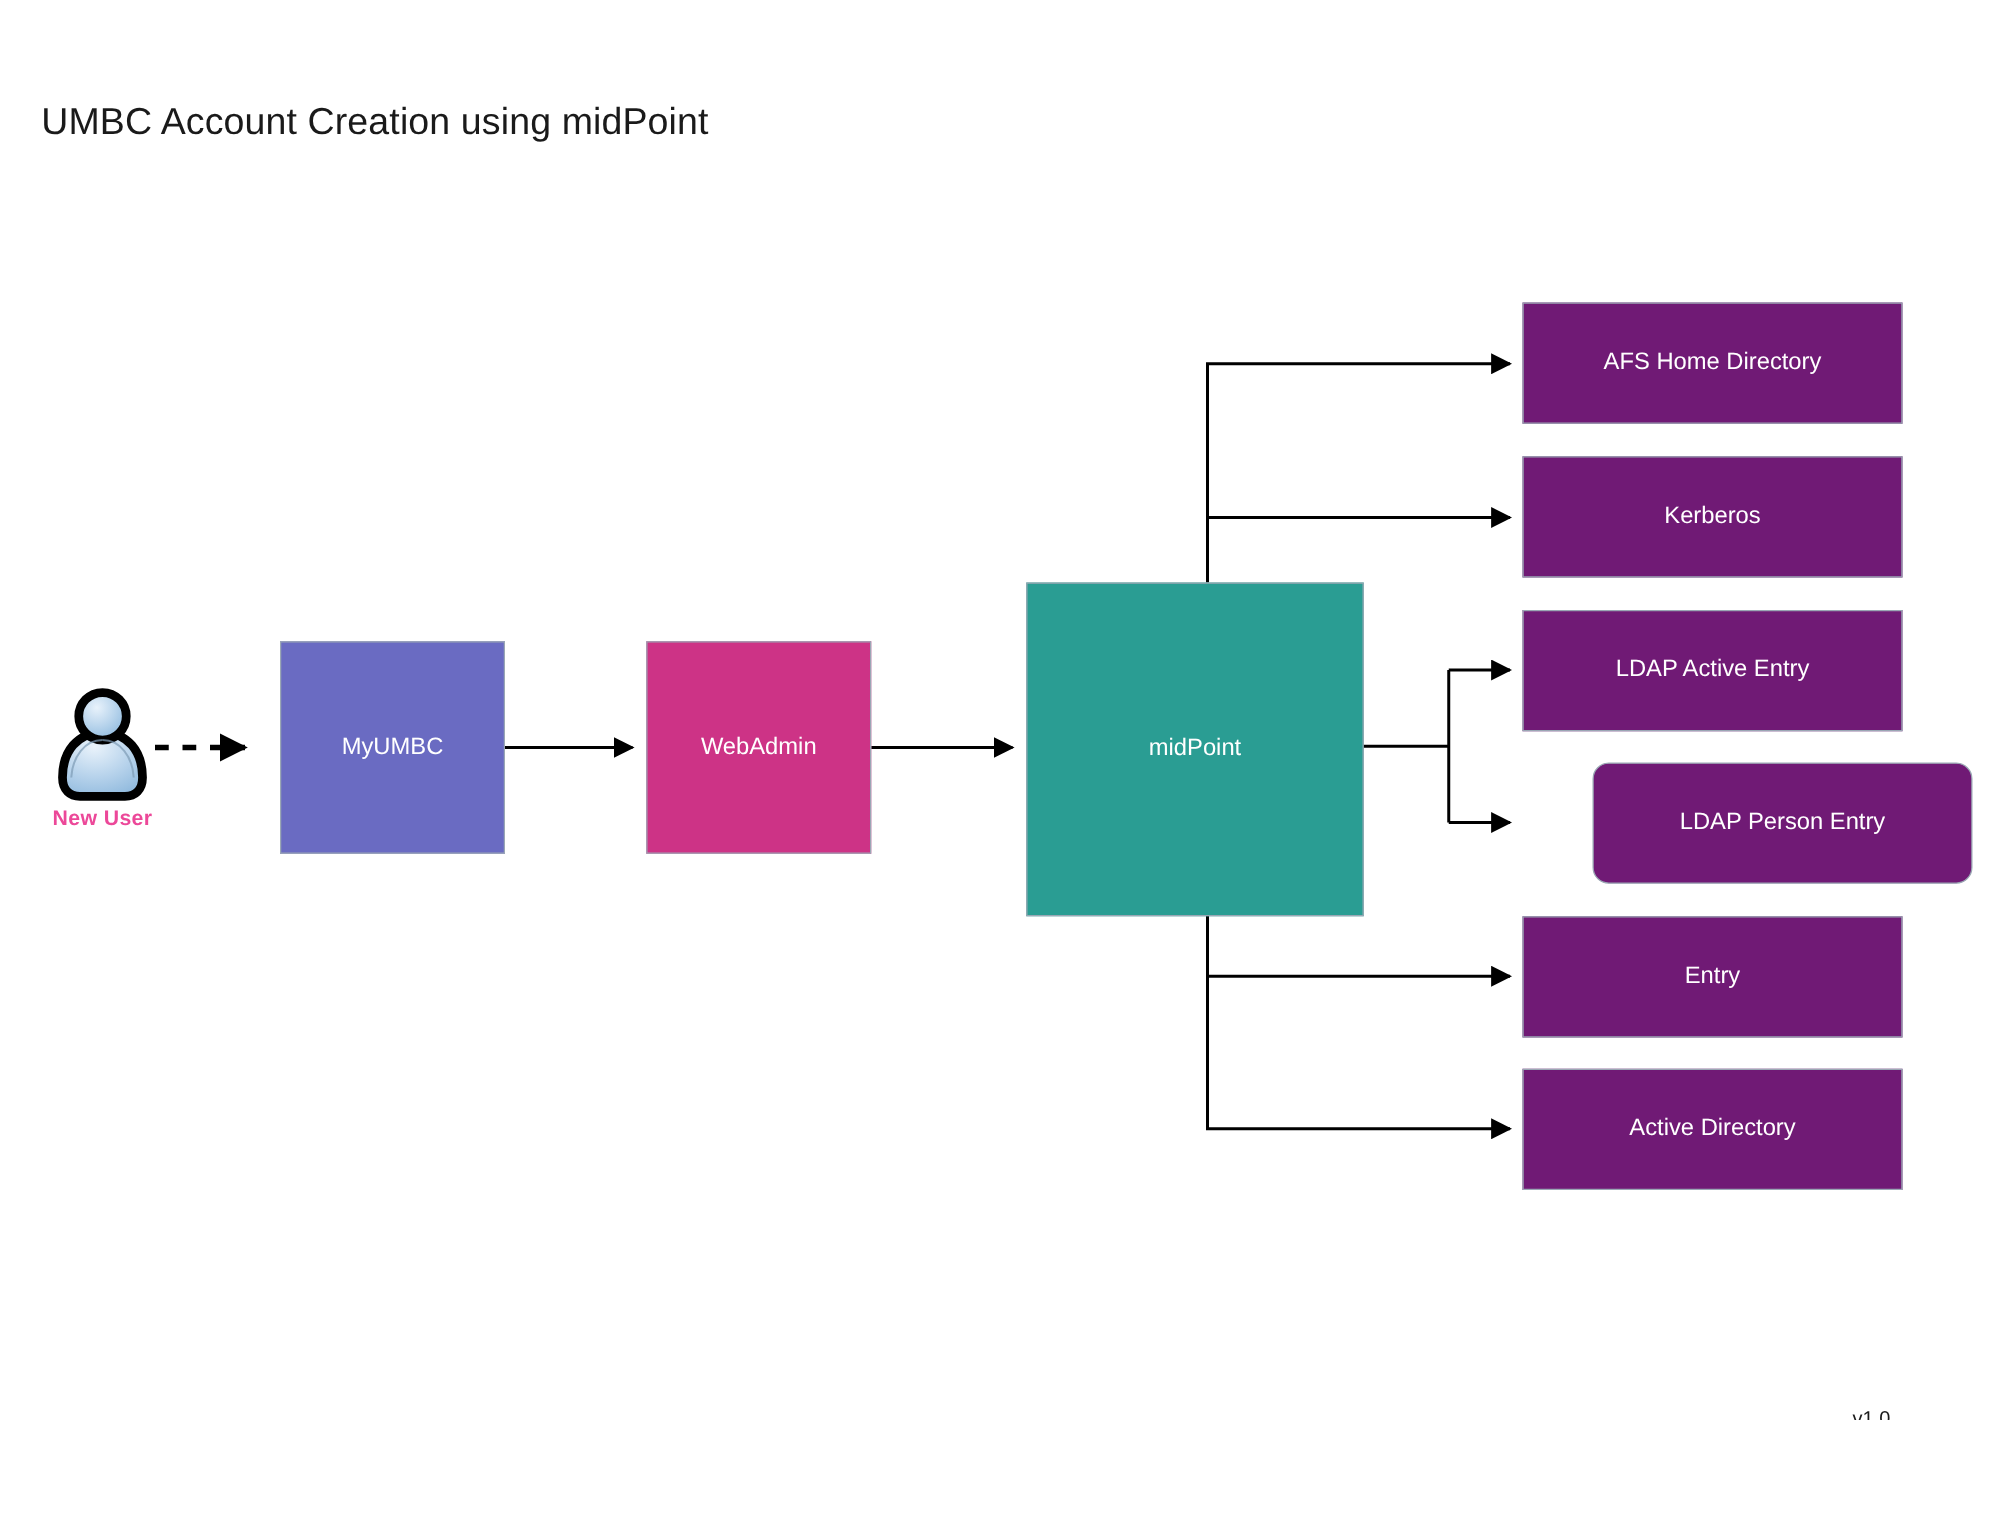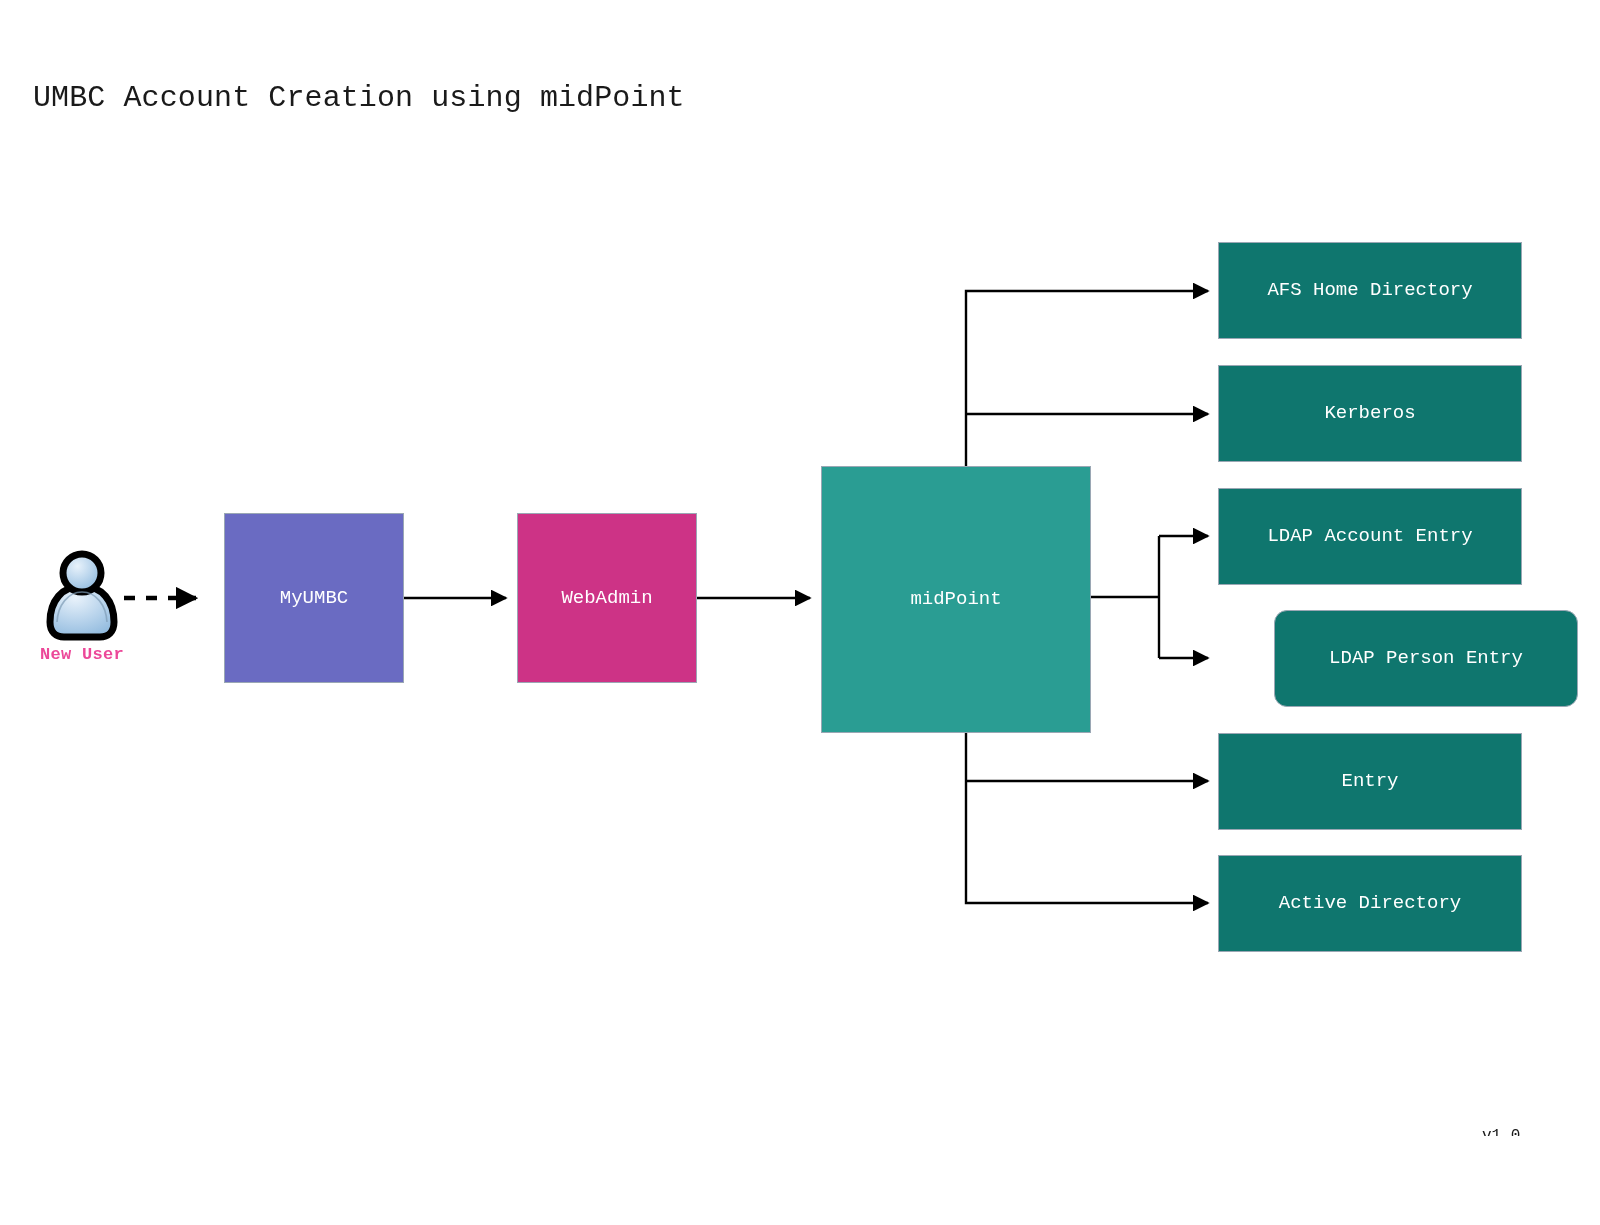--- a/index.html
+++ b/index.html
@@ -10,21 +10,20 @@
   body {
     font-family: "Liberation Sans", sans-serif;
     -webkit-font-smoothing: antialiased;
   }
   #canvas {
     position: relative;
     width: 1600px;
     height: 1136px;
     background: #ffffff;
     overflow: hidden;
-    font-family: Liberation Mono, monospace;
   }
 
   
   #diagram-title {
     position: absolute;
     left: 33px;
     top: 81px;
     font-size: 30px;
     color: #1a1a1a;
     letter-spacing: 0.1px;
@@ -53,21 +52,21 @@
     font-size: 19px;
     text-align: center;
     line-height: 1.2;
     user-select: none;
   }
   .node-label { pointer-events: none; }
 
   .node.purple { background: #6a6bc2; }
   .node.pink   { background: #cd3386; align-items: center; }
   .node.teal   { background: #2a9d93; }
-  .node.green  { background: #0f766e; }
+  .node.green  { background: #701a75; }
 
   
   #actor-new-user {
     position: absolute;
     left: 42px;
     top: 548px;
     width: 80px;
     height: 95px;
   }
   #actor-caption {
@@ -215,21 +214,21 @@
 
   <div class="node green" style="left:1218px; top:242px; width:304px; height:97px;">
     <span class="node-label">AFS Home Directory</span>
   </div>
 
   <div class="node green" style="left:1218px; top:365px; width:304px; height:97px;">
     <span class="node-label">Kerberos</span>
   </div>
 
   <div class="node green" style="left:1218px; top:488px; width:304px; height:97px;">
-    <span class="node-label">LDAP Account Entry</span>
+    <span class="node-label">LDAP Active Entry</span>
   </div>
 
   <div class="node green" style="left:1274px; top:610px; width:304px; height:97px;border-radius:13px;">
     <span class="node-label">LDAP Person Entry</span>
   </div>
 
   <div class="node green" style="left:1218px; top:733px; width:304px; height:97px;">
     <span class="node-label">Entry</span>
   </div>
 

